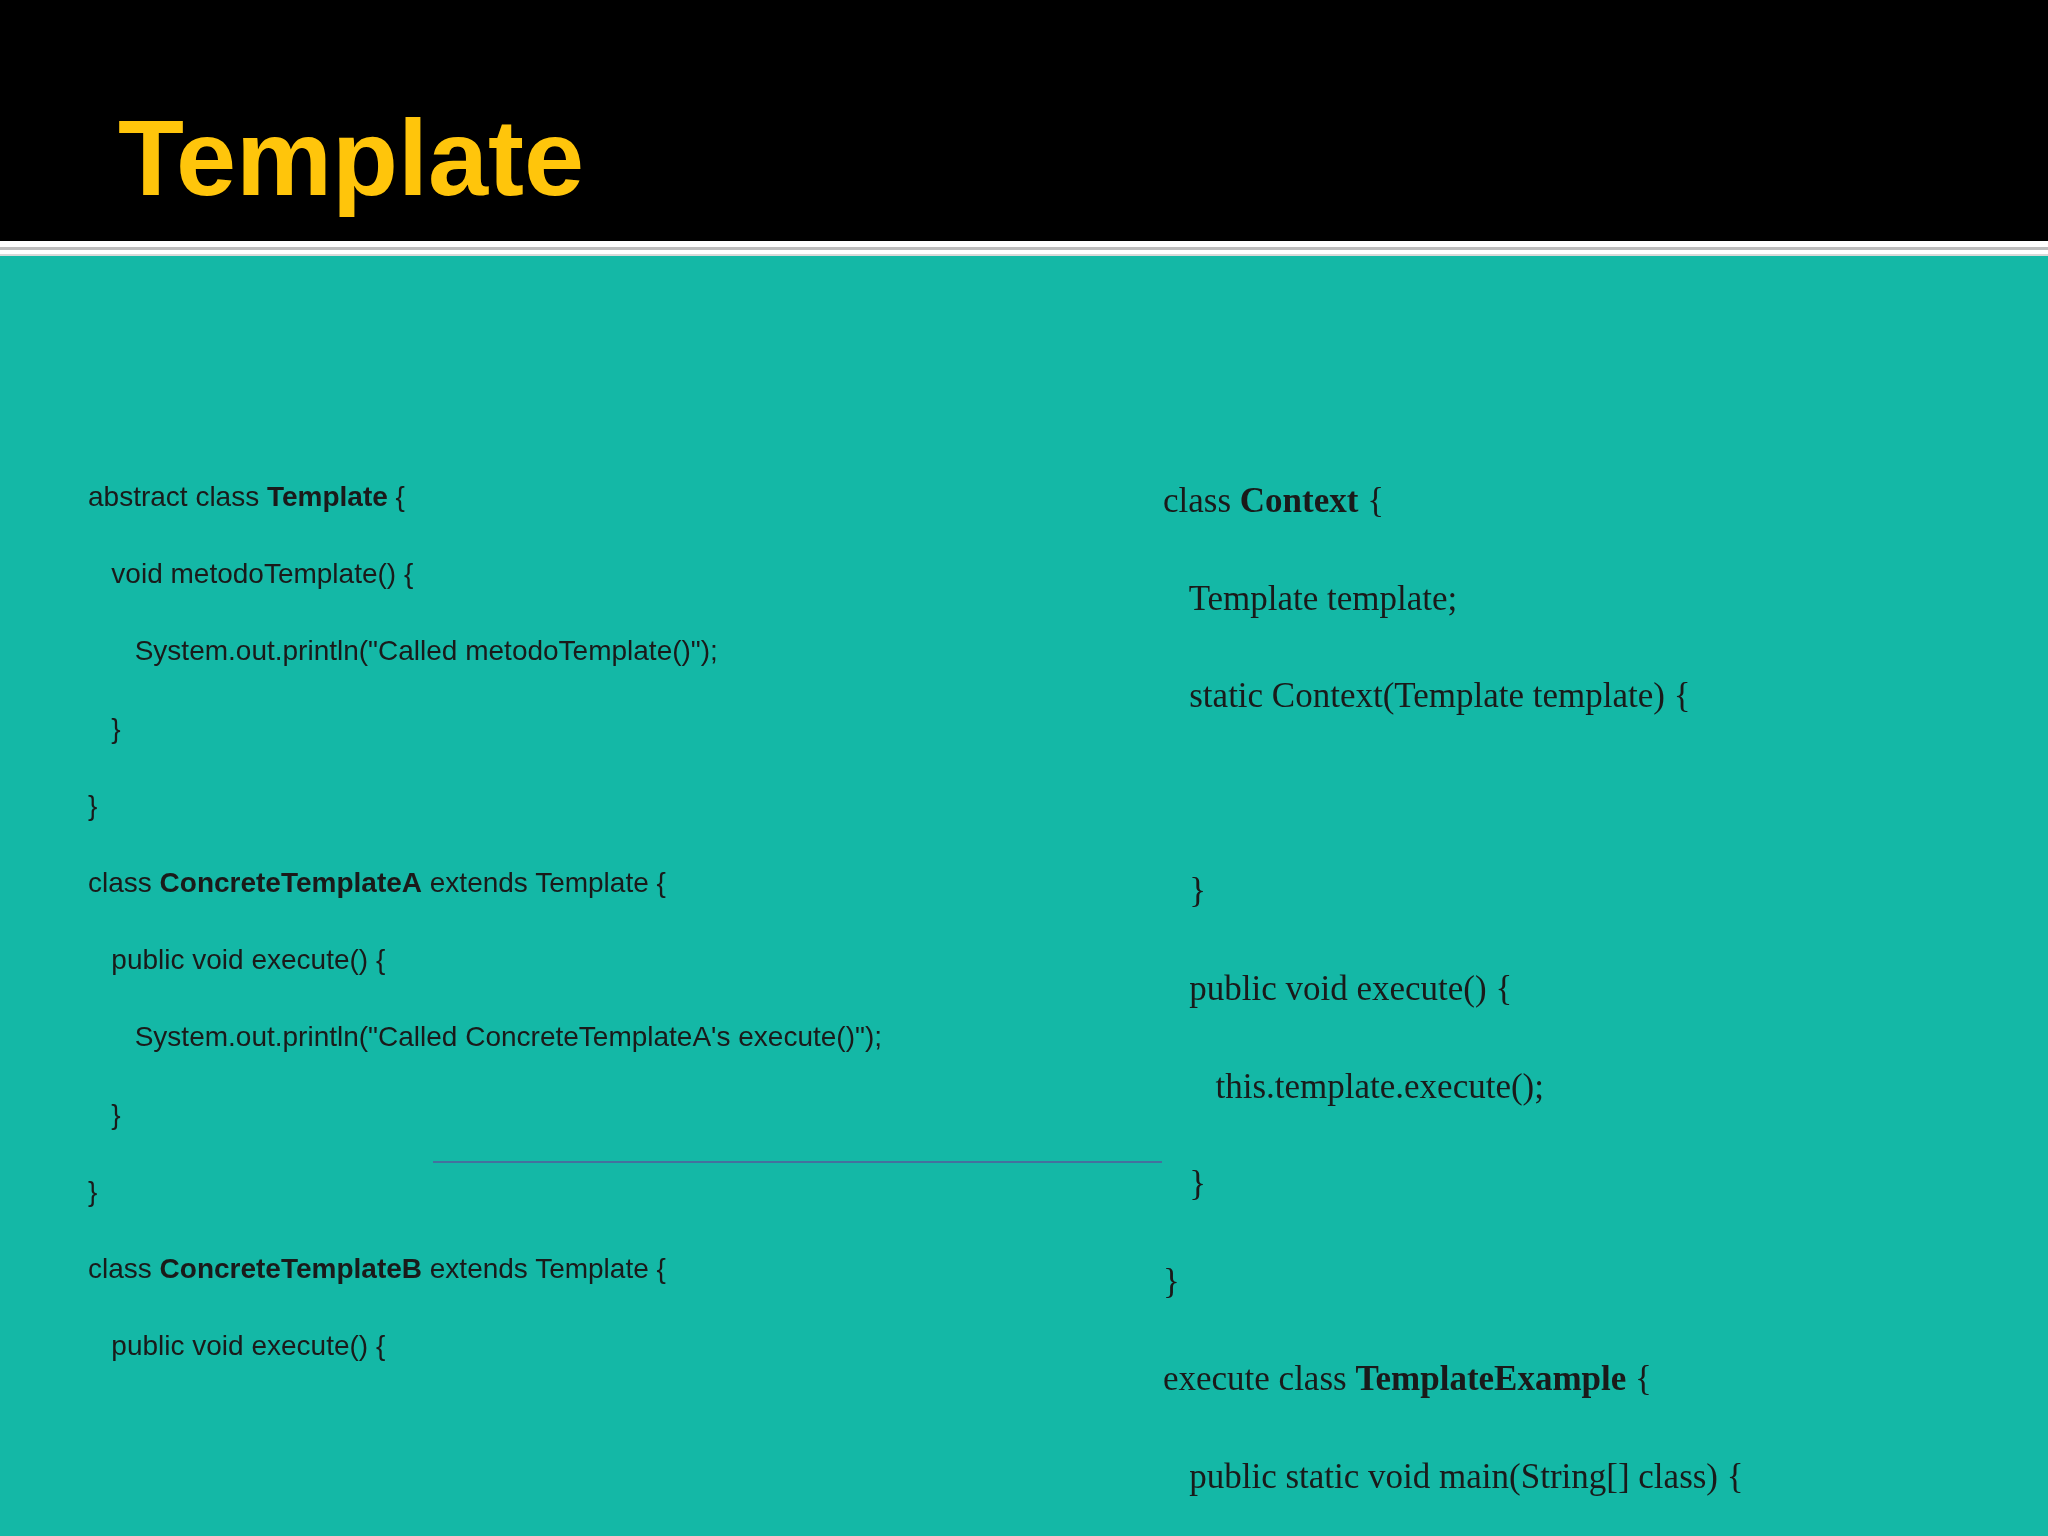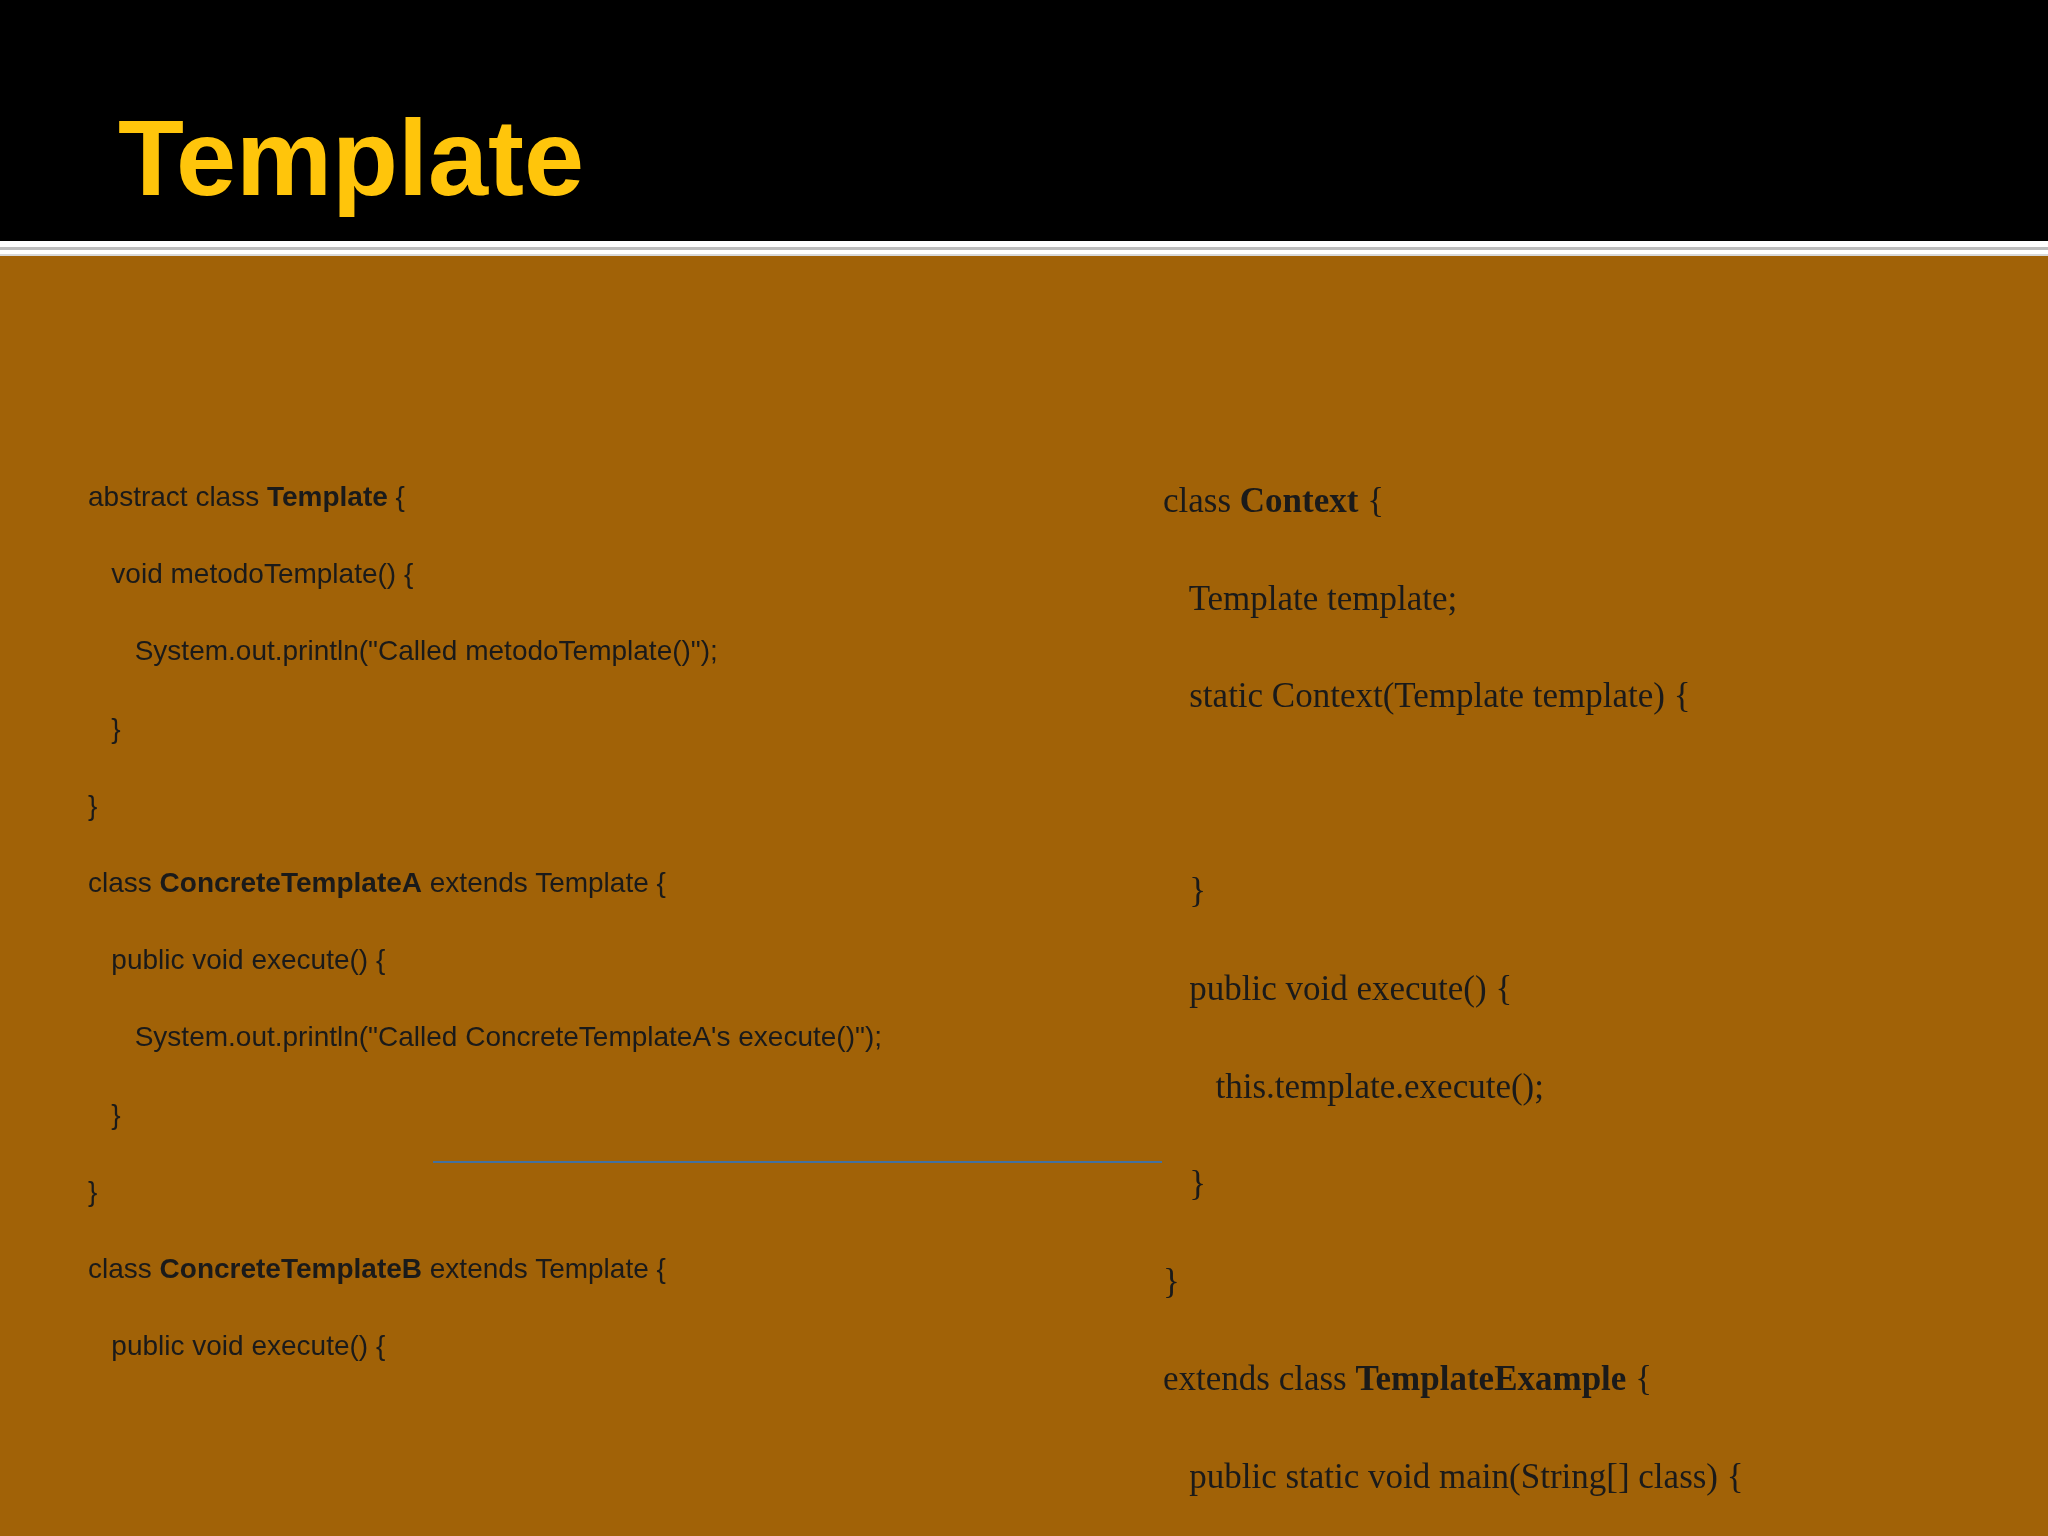--- a/index.html
+++ b/index.html
@@ -62,21 +62,21 @@
     background: #d9d9d9;
   }
 
   
   .content {
     position: absolute;
     left: 0;
     top: 256px;
     width: 2048px;
     height: 1280px;
-    background: #a16207;
+    background: #14b8a6;
   }
 
   
   .code-left {
     position: absolute;
     left: 88px;
     top: 194px;
     width: 1020px;
     font-family: "Liberation Sans", sans-serif;
     font-size: 28px;
@@ -151,21 +151,21 @@
 
   <pre class="code-right" id="code-right"><span class="code-line"><span></span><span>class </span><span class="kw-bold">Context</span><span> {</span></span>
 <span class="code-line"><span>   </span><span>Template template;</span></span>
 <span class="code-line"><span>   </span><span>static Context(Template template) {</span></span>
 <span class="code-line"><span>      </span></span>
 <span class="code-line"><span>   </span><span>}</span></span>
 <span class="code-line"><span>   </span><span>public void execute() {</span></span>
 <span class="code-line"><span>      </span><span>this.template.execute();</span></span>
 <span class="code-line"><span>   </span><span>}</span></span>
 <span class="code-line"><span></span><span>}</span></span>
-<span class="code-line"><span></span><span>extends class </span><span class="kw-bold">TemplateExample</span><span> {</span></span>
+<span class="code-line"><span></span><span>execute class </span><span class="kw-bold">TemplateExample</span><span> {</span></span>
 <span class="code-line"><span>   </span><span>public static void main(String[] class) {</span></span>
 
 
 
 
 
 
 
 
 </pre>

